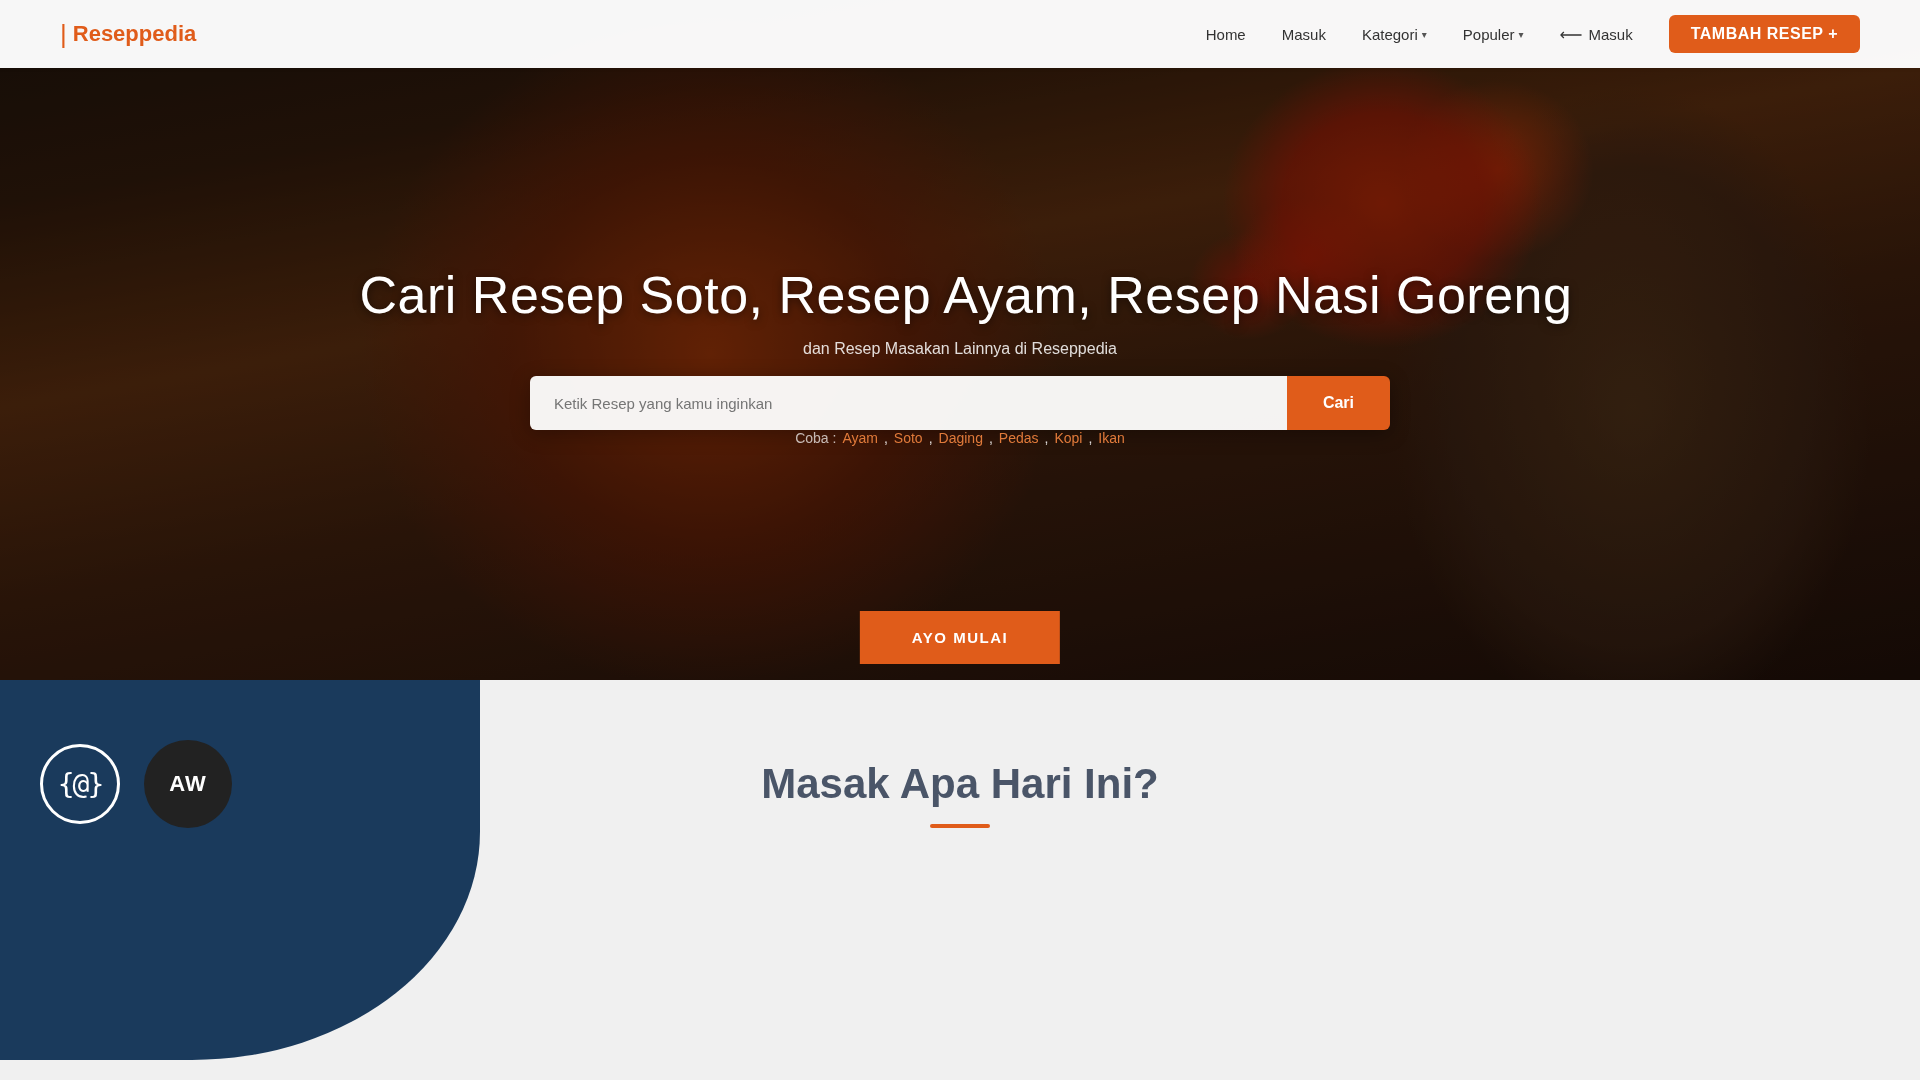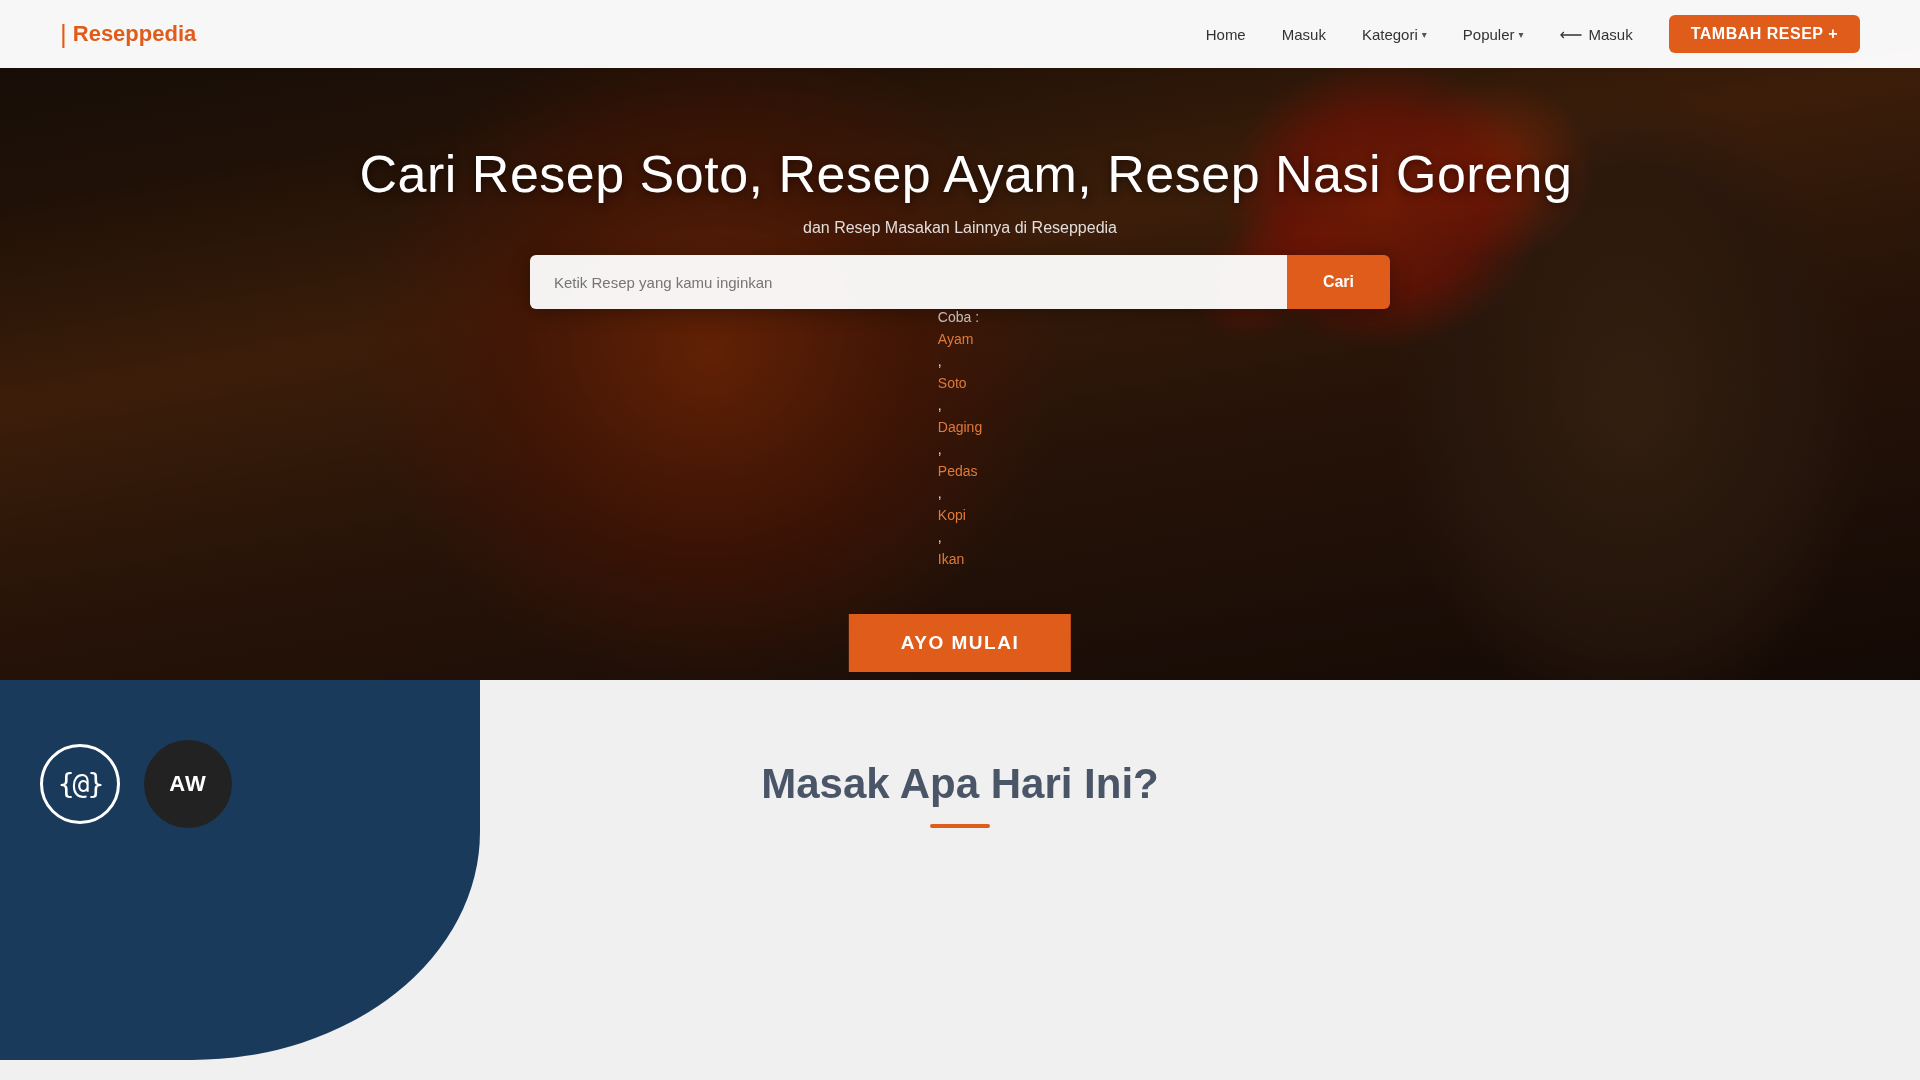--- a/index.html
+++ b/index.html
@@ -158,43 +158,42 @@
       font-size: 16px;
       font-weight: 600;
       cursor: pointer;
       white-space: nowrap;
     }
     .search-suggestions {
       color: rgba(255,255,255,0.85);
       font-size: 14px;
       display: flex;
       gap: 6px;
-      align-items: flex-start;
-      flex-direction: column;
+      align-items: flex-end;
     }
     .search-suggestions .label {
       color: rgba(255,255,255,0.7);
     }
     .search-suggestions a {
       color: #e07a3a;
       text-decoration: none;
       font-weight: 500;
     }
 
     
     .ayo-mulai-btn {
       position: absolute;
-      bottom: 8px;
+      bottom: 16px;
       left: 50%;
       transform: translateX(-50%);
       background: #e05c1a;
       color: #fff;
       border: none;
       padding: 18px 52px;
-      font-size: 19px;
+      font-size: 15px;
       font-weight: 700;
       letter-spacing: 1.5px;
       cursor: pointer;
       text-transform: uppercase;
       z-index: 20;
     }
 
     
     .lower-section {
       position: relative;

